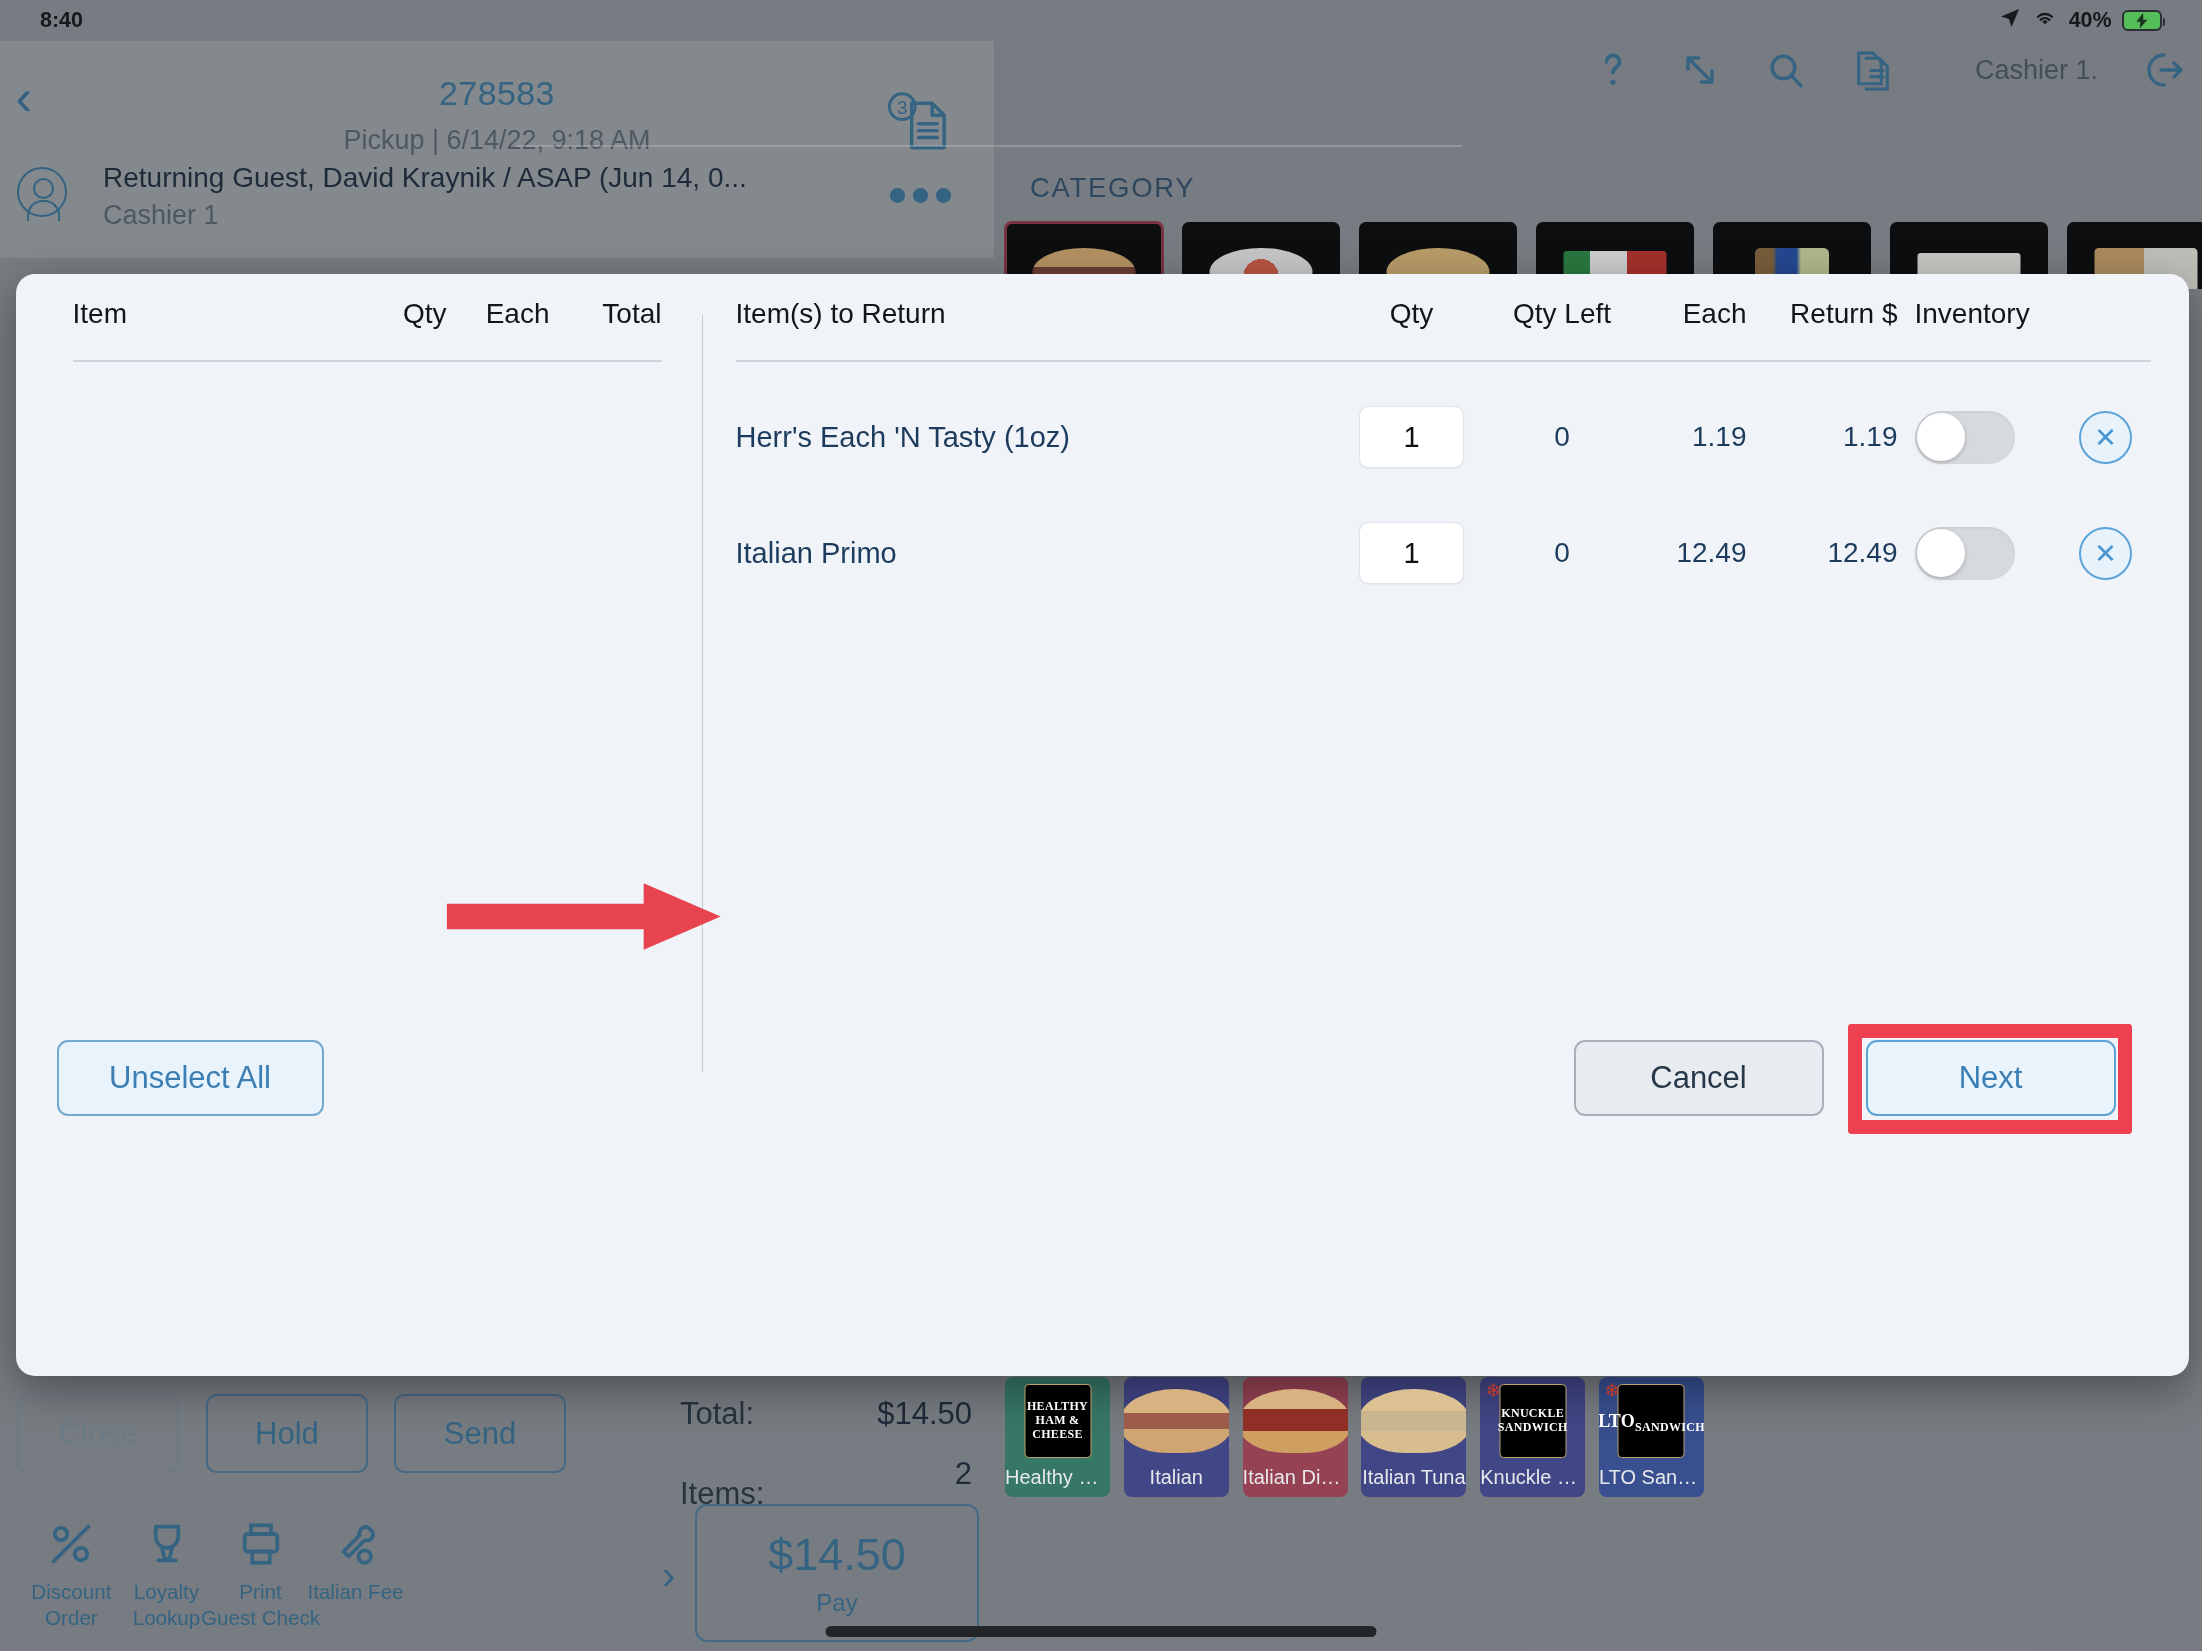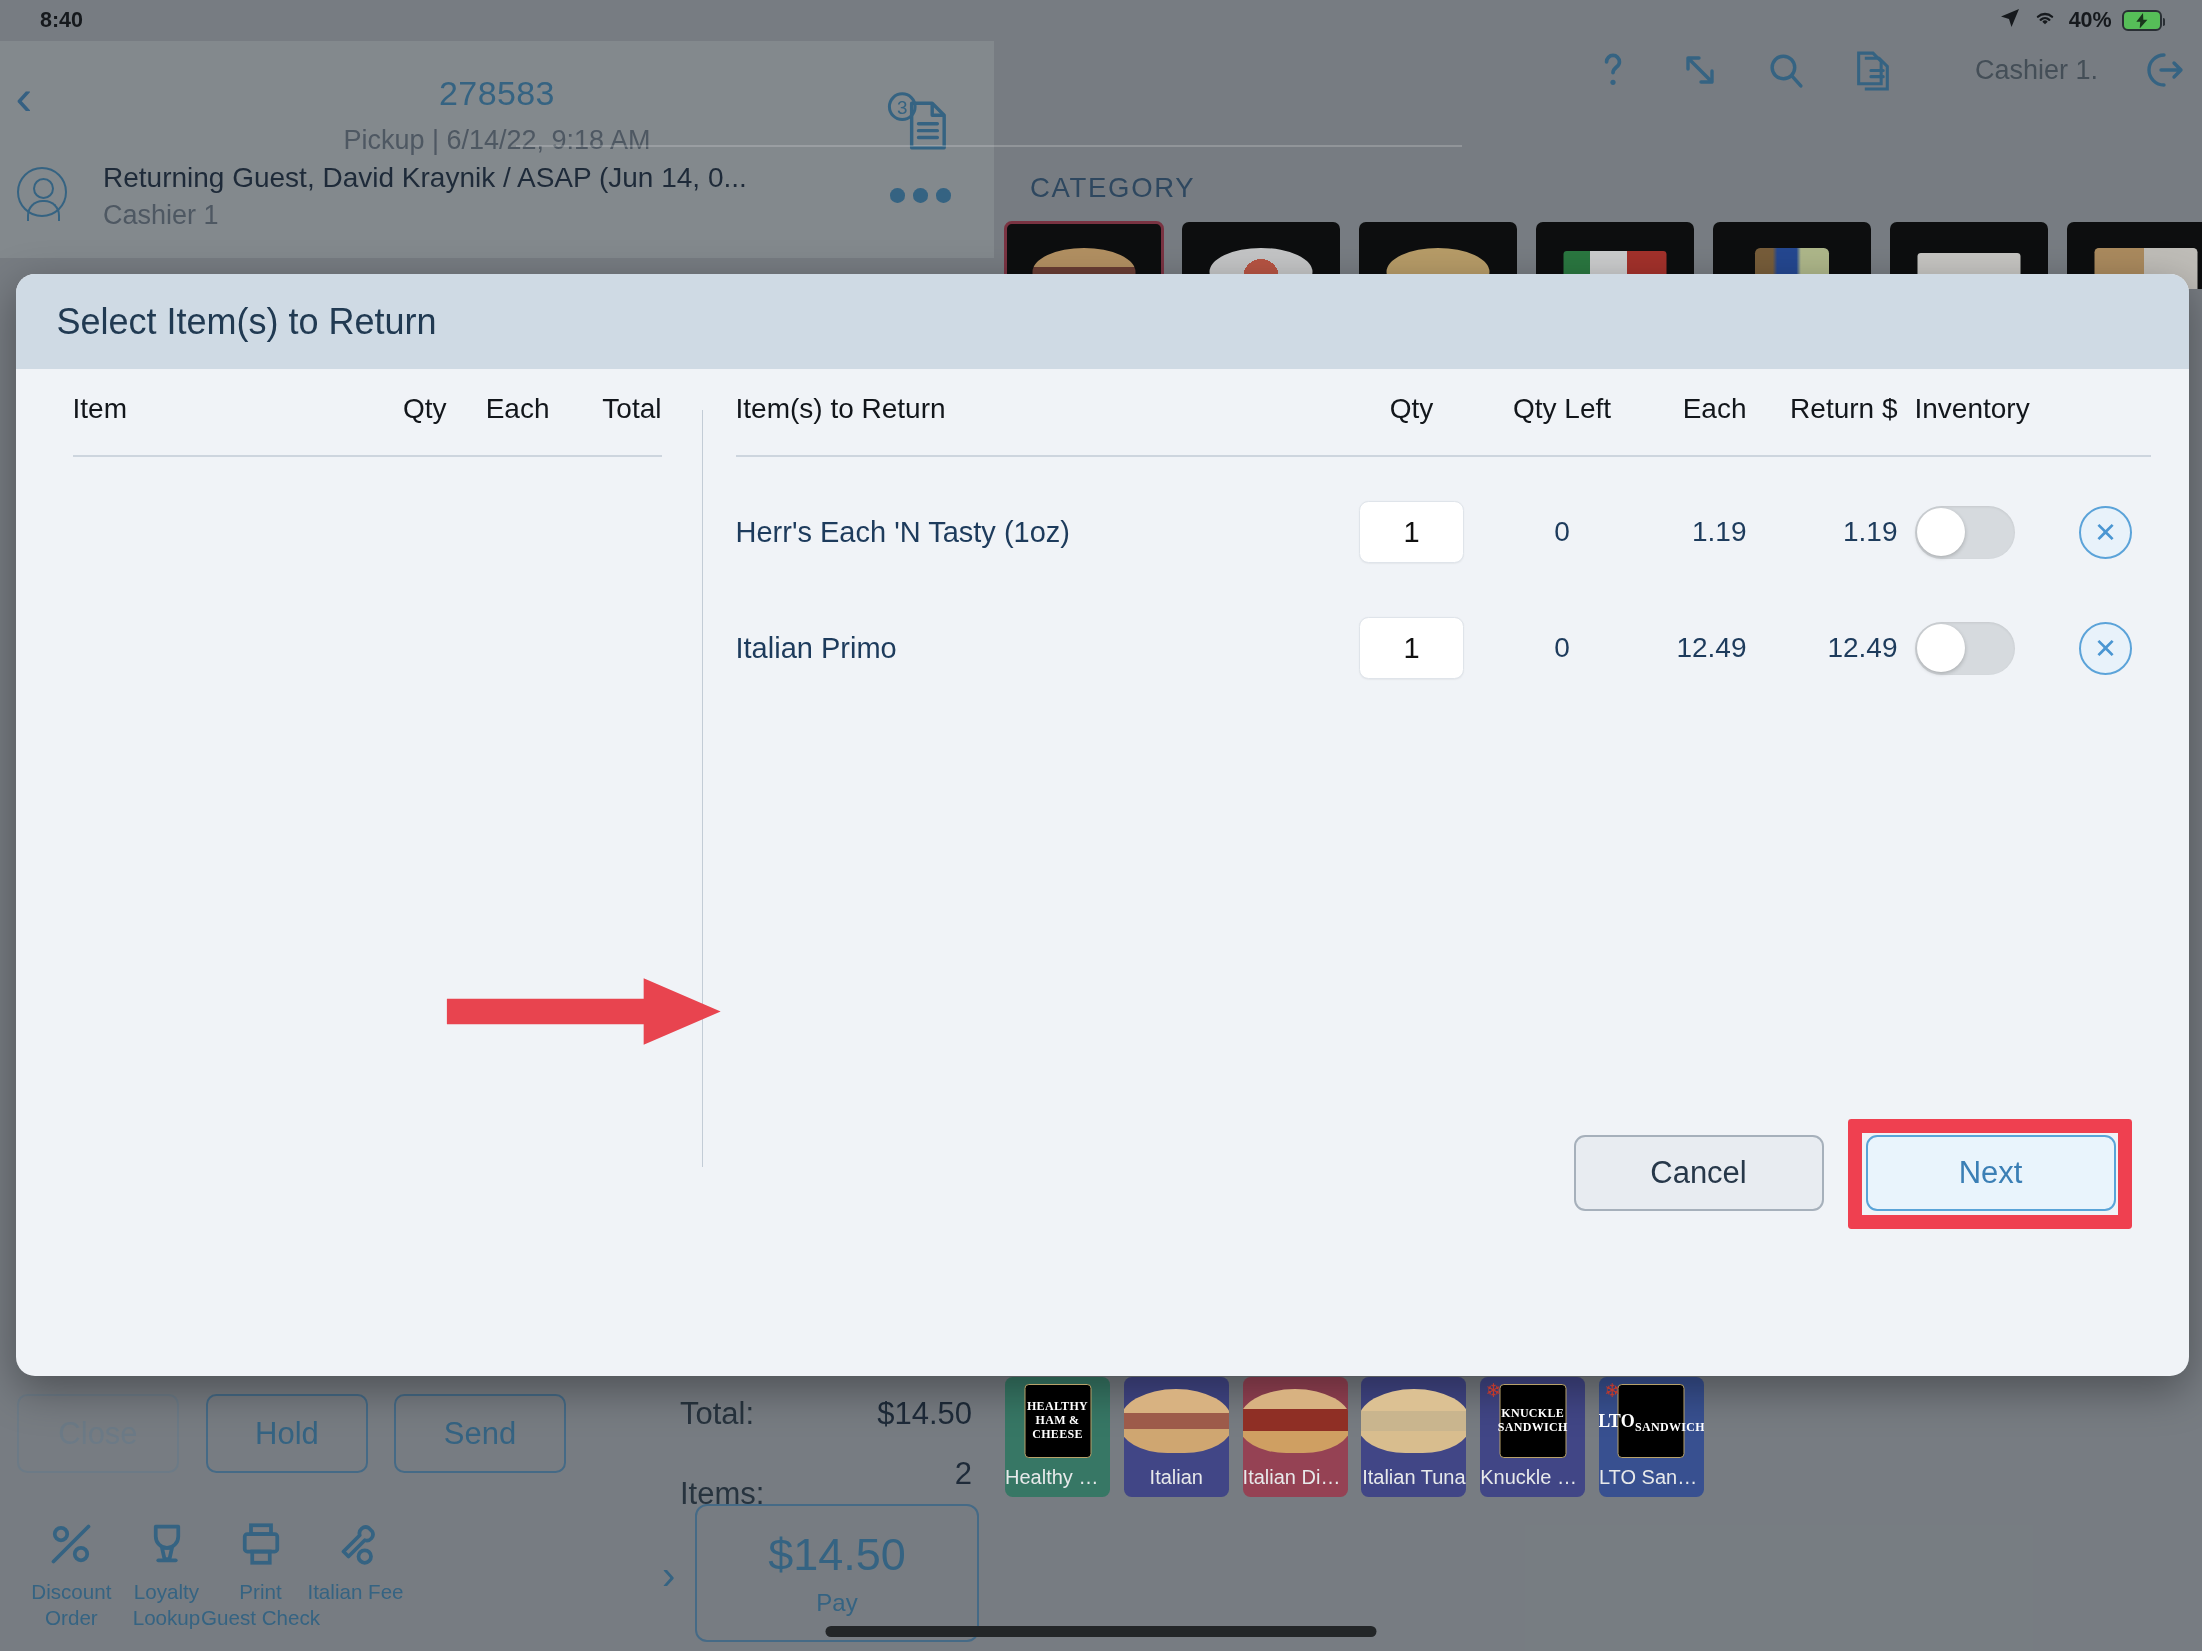--- a/index.html
+++ b/index.html
@@ -503,23 +503,20 @@
     </div>
   </div>
 
   <div class="home-indicator"></div>
 </div>
 
 <div class="modal-scrim"></div>
 
 <div id="modal">
 
-  <div class="modal-title-bar">
-    <div class="modal-title">Select Item(s) to Return</div>
-  </div>
 
   <div class="modal-body">
 
     <div class="pane-divider"></div>
 
     <div class="left-pane">
       <div class="lp-head">
         <div class="c-item">Item</div>
         <div class="c-qty">Qty</div>
         <div class="c-each">Each</div>
@@ -581,20 +578,21 @@
       </div>
     </div>
 
     <div class="ann-arrow">
       <svg width="344" height="77" viewBox="0 0 400 90">
         <path d="M0 30h230V6l90 39-90 39V60H0z" fill="#e8444f"></path>
       </svg>
     </div>
 
     <div class="modal-footer">
+      <div class="btn btn-unselect">Unselect All</div>
       <div class="btn btn-cancel">Cancel</div>
       <div class="btn btn-next">Next</div>
       <div class="ann-box-next"></div>
     </div>
 
   </div>
 </div>
 
 
 </body></html>

